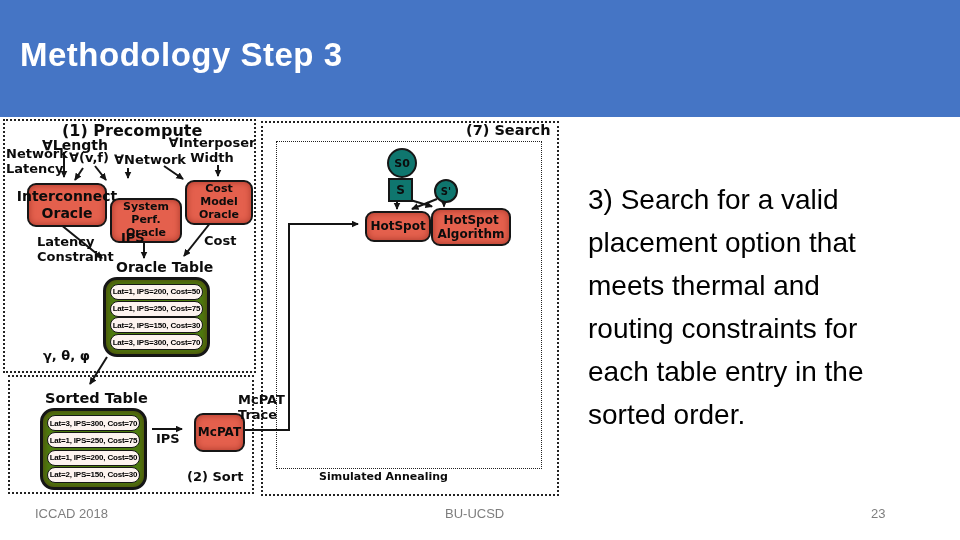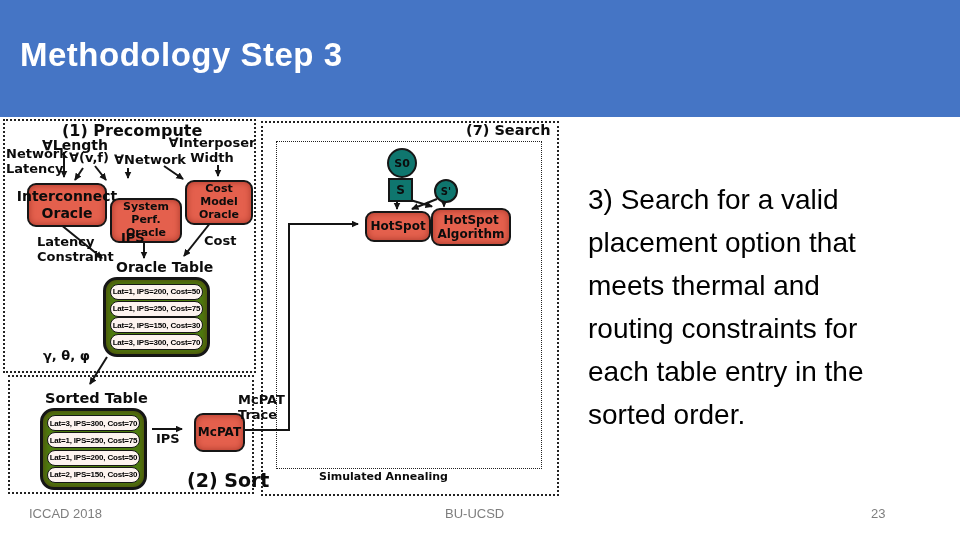--- a/index.html
+++ b/index.html
@@ -113,35 +113,35 @@
   <div class="redtable" style="left:40px;top:408px;width:107px;height:82px;">
     <div class="pill">Lat=3, IPS=300, Cost=70</div>
     <div class="pill">Lat=1, IPS=250, Cost=75</div>
     <div class="pill">Lat=1, IPS=200, Cost=50</div>
     <div class="pill">Lat=2, IPS=150, Cost=30</div>
   </div>
   <div class="lbl" style="left:156px;top:432px;font-size:13px;">IPS</div>
   <div class="rednode" style="left:188px;top:413px;width:47px;height:35px;font-size:12px;margin-left:6px;">McPAT</div>
   <div class="lbl" style="left:238px;top:393px;font-size:13px;">McPAT
 Trace</div>
-  <div class="lbl" style="left:187px;top:470px;font-size:19px;">(2) Sort</div>
+  <div class="lbl" style="left:187px;top:470px;font-size:13px;">(2) Sort</div>
 
   <div class="lbl" style="left:466px;top:122px;font-size:14.5px;">(7) Search</div>
   <div class="tannode" style="left:387px;top:148px;width:26px;height:26px;border-radius:50%;font-size:11px;">S0</div>
   <div class="tannode" style="left:388px;top:178px;width:21px;height:20px;font-size:12px;">S</div>
   <div class="tannode" style="left:434px;top:179px;width:20px;height:20px;border-radius:50%;font-size:10px;">S'</div>
   <div class="rednode" style="left:365px;top:211px;width:62px;height:27px;font-size:12px;">HotSpot</div>
   <div class="rednode" style="left:431px;top:208px;width:76px;height:34px;font-size:12px;">HotSpot
 Algorithm</div>
   <div class="lbl" style="left:319px;top:471px;font-size:11px;">Simulated Annealing</div>
 
   <div id="bodytext">3) Search for a valid
 placement option that
 meets thermal and
 routing constraints for
 each table entry in the
 sorted order.</div>
 
-  <div class="foot" style="left:29px;top:506px;">ICCAD 2018</div>
+  <div class="foot" style="left:35px;top:506px;">ICCAD 2018</div>
   <div class="foot" style="left:445px;top:506px;text-align:right;">BU-UCSD</div>
   <div class="foot" style="left:871px;top:506px;">23</div>
 
 </div>
 
 </body></html>

